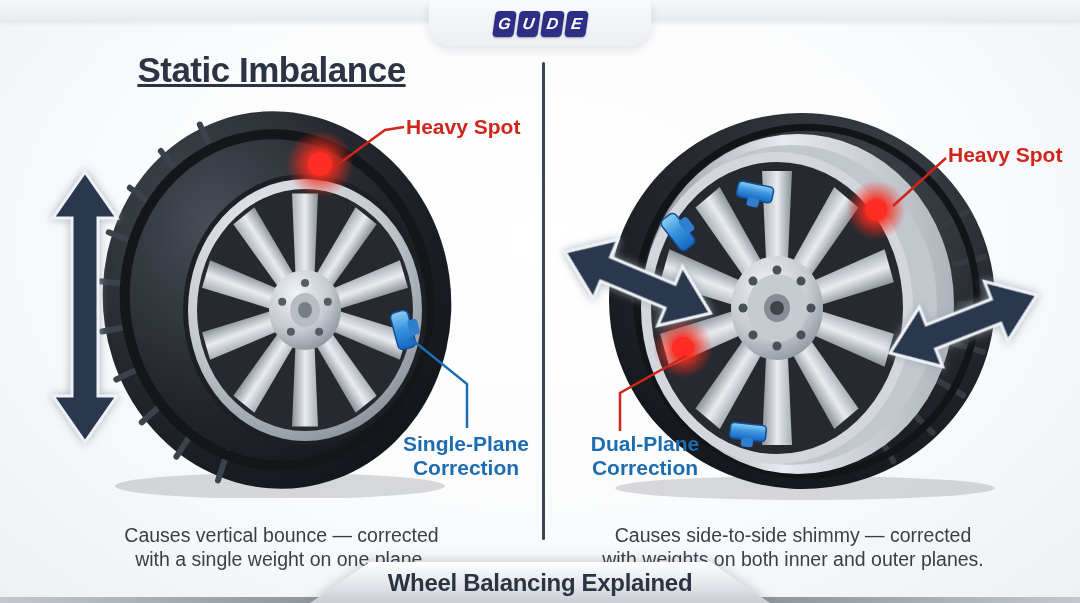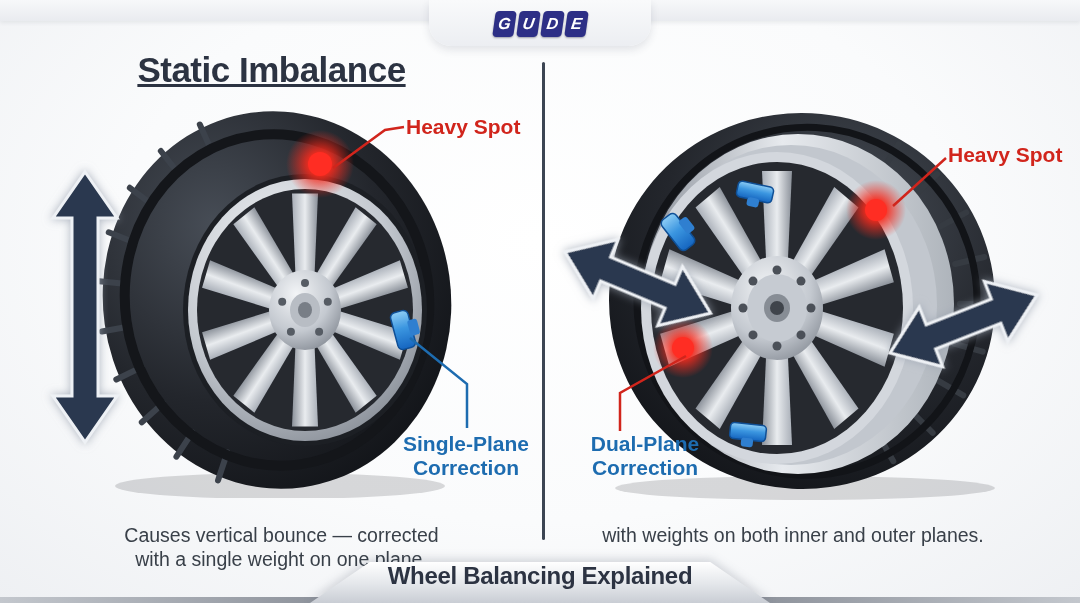--- a/index.html
+++ b/index.html
@@ -49,21 +49,21 @@
   .caption-left{left:20px;width:523px;}
   .caption-right{left:543px;width:500px;}
   
   .bottom-strip{position:absolute;left:0;bottom:0;width:1080px;height:6px;
     background:linear-gradient(90deg,#c3c7cd 0%,#8d929b 30%,#767c86 50%,#8d929b 70%,#c3c7cd 100%);}
   .footer-wrap{position:absolute;left:310px;top:562px;width:460px;height:41px;
     filter:drop-shadow(0 -3px 5px rgba(40,50,70,.18));}
   .footer-banner{width:100%;height:100%;
     clip-path:polygon(13% 0,87% 0,100% 100%,0 100%);
     background:linear-gradient(180deg,#ffffff 0%,#e3e6ea 55%,#c9cdd4 100%);
-    display:flex;align-items:flex-start;justify-content:center;}
+    display:flex;align-items:center;justify-content:center;}
   .footer-banner span{font-size:24px;font-weight:bold;color:var(--title,#2c3342);letter-spacing:-0.3px;}
 </style>
 </head>
 <body>
 
 <div class="stage">
 
   <div class="header-band"></div>
   <div class="header-tab">
     <div class="logo">
@@ -315,20 +315,21 @@
   <div class="label blue lbl-corr-right">
     <div>Dual-Plane</div>
     <div>Correction</div>
   </div>
 
   <div class="caption caption-left">
     <div>Causes vertical bounce — corrected</div>
     <div>with a single weight on one plane.</div>
   </div>
   <div class="caption caption-right">
+    <div>Causes side-to-side shimmy — corrected</div>
     <div>with weights on both inner and outer planes.</div>
   </div>
 
   <div class="bottom-strip"></div>
   <div class="footer-wrap">
     <div class="footer-banner">
       <span>Wheel Balancing Explained</span>
     </div>
   </div>
 

